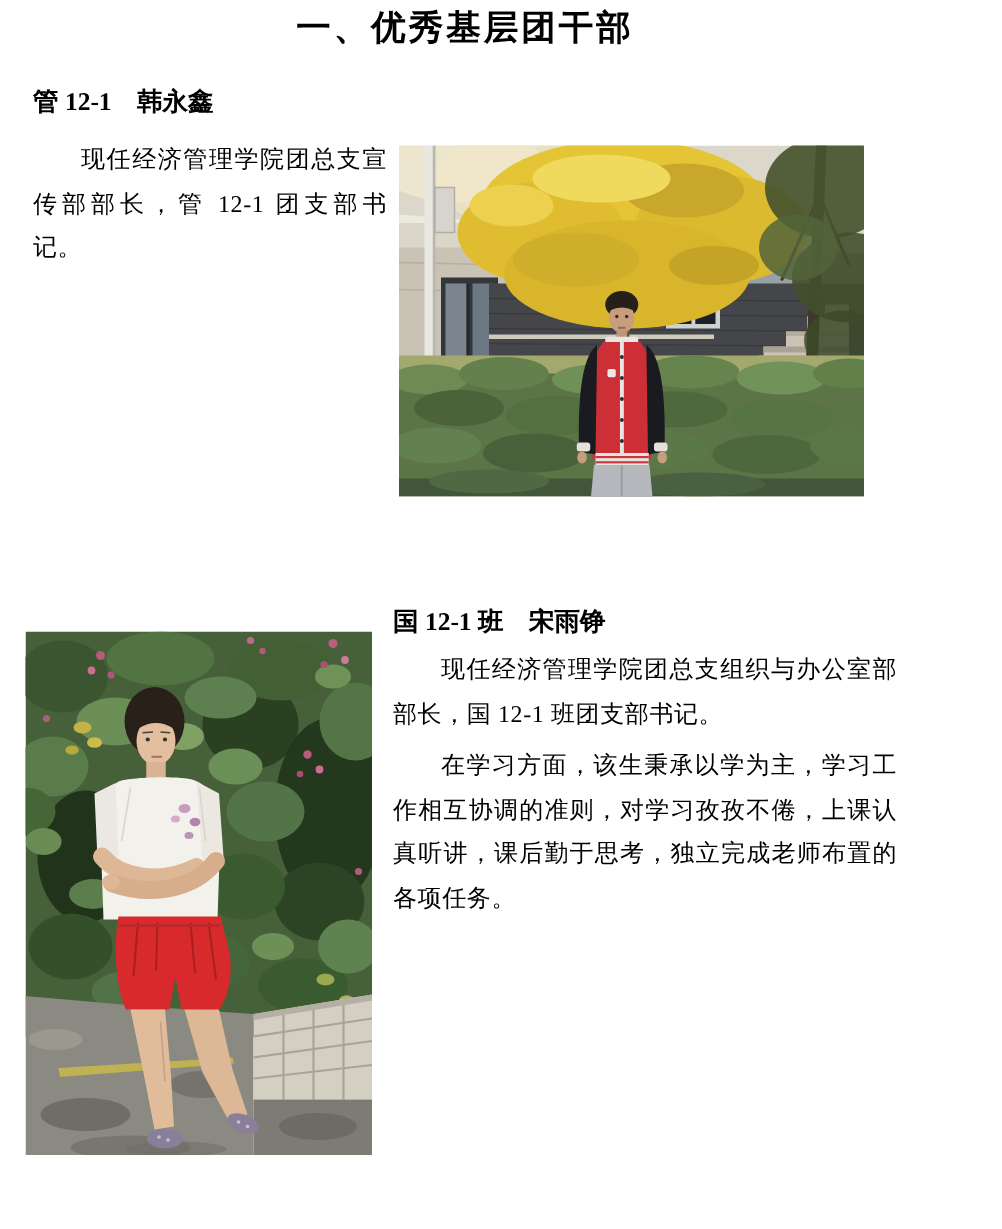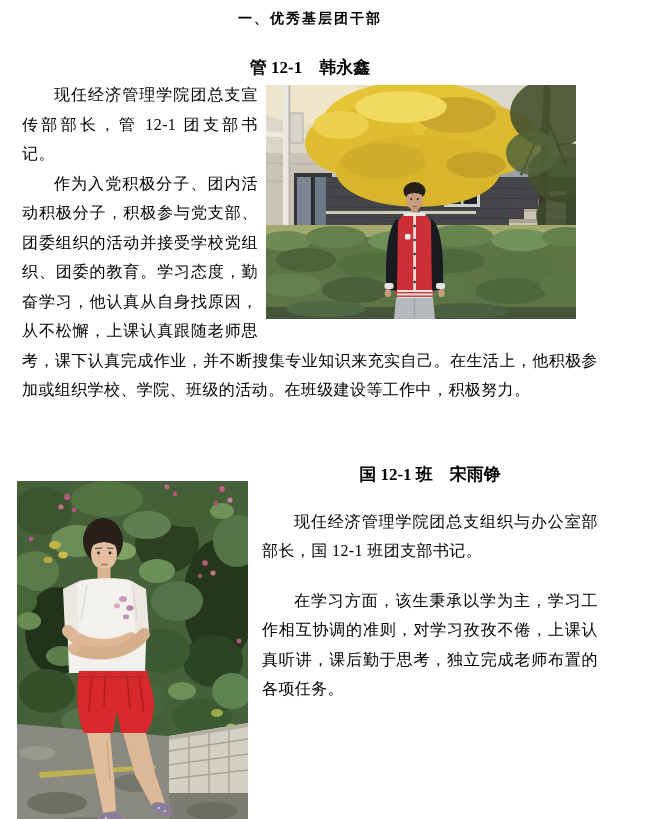--- a/index.html
+++ b/index.html
@@ -2,37 +2,37 @@
 <html><head>
 <meta charset="utf-8">
 <style>
   html,body{margin:0;padding:0;background:#ffffff;}
   .doc{
     position:relative;width:668px;height:819px;background:#fff;overflow:hidden;
     font-family:"Liberation Serif","DejaVu Serif",serif;color:#000;
   }
   .content{padding:6px 70px 0 22px;}
   .doc-title{
-    text-align:center;font-weight:bold;font-size:14px;line-height:26px;
+    text-align:center;font-weight:bold;font-size:23px;line-height:26px;
     letter-spacing:2px;
   }
   .sec-heading{
-    text-align:center;font-weight:bold;font-size:17px;line-height:24px;margin-top:24px;
+    font-weight:bold;font-size:17px;line-height:24px;margin-top:24px;
   }
-  .sec-body{}
+  .sec-body{margin-top:12px;}
   .sec-body::after, .sec2::after{content:"";display:block;clear:both;}
   p.para{
     margin:0;font-size:16px;line-height:29.5px;text-indent:2em;
     letter-spacing:0.4px;text-align:justify;
   }
   .photo1{float:right;width:310px;height:234px;margin:5px 22px 14px 8px;}
   .sec2{margin-top:58px;}
   .sec2 .sec-heading{margin-top:13px;}
   .photo2{float:left;width:231px;height:349px;margin:18px 14px 0 -5px;}
-  .sec2 p.para{margin-top:20px;}
+  .sec2 p.para{margin-top:5px;}
   .sec2 p.para.first{}
   svg{display:block;}
 </style>
 </head>
 <body>
 
 <div class="doc">
   <div class="content">
 
     <div class="doc-title">一、优秀基层团干部</div>
@@ -173,21 +173,20 @@
             <rect x="118.5" y="198" width="9" height="6" rx="2" fill="#e4e1dc"></rect>
             <rect x="170" y="198" width="9" height="6" rx="2" fill="#e4e1dc"></rect>
             <ellipse cx="122" cy="208" rx="3.2" ry="4" fill="#c79d7e"></ellipse>
             <ellipse cx="175.5" cy="208" rx="3.2" ry="4" fill="#c79d7e"></ellipse>
             <path d="M130,213 L167,213 L169,234 L128,234 Z" fill="#b5b9bd"></path>
             <path d="M148.5,213 L148.5,234" stroke="#9da1a5" stroke-width="1.5"></path>
           </g>
         </svg>
 
         <p class="para">现任经济管理学院团总支宣传部部长，管 12-1 团支部书记。</p>
-        <p class="para">作为入党积极分子、团内活动积极分子，积极参与党支部、团委组织的活动并接受学校党组织、团委的教育。学习态度，勤奋学习，他认真从自身找原因，从不松懈，上课认真跟随老师思考，课下认真完成作业，并不断搜集专业知识来充实自己。在生活上，他积极参加或组织学校、学院、班级的活动。在班级建设等工作中，积极努力。</p>
       </div>
     </div>
 
     <div class="sec2">
 
       <svg class="photo2" viewBox="0 0 231 349" aria-hidden="true">
 
         <g>
           <rect x="0" y="0" width="231" height="270" fill="#46603a"></rect>
           <ellipse cx="40" cy="150" rx="32" ry="44" fill="#182814" opacity="0.8"></ellipse>

